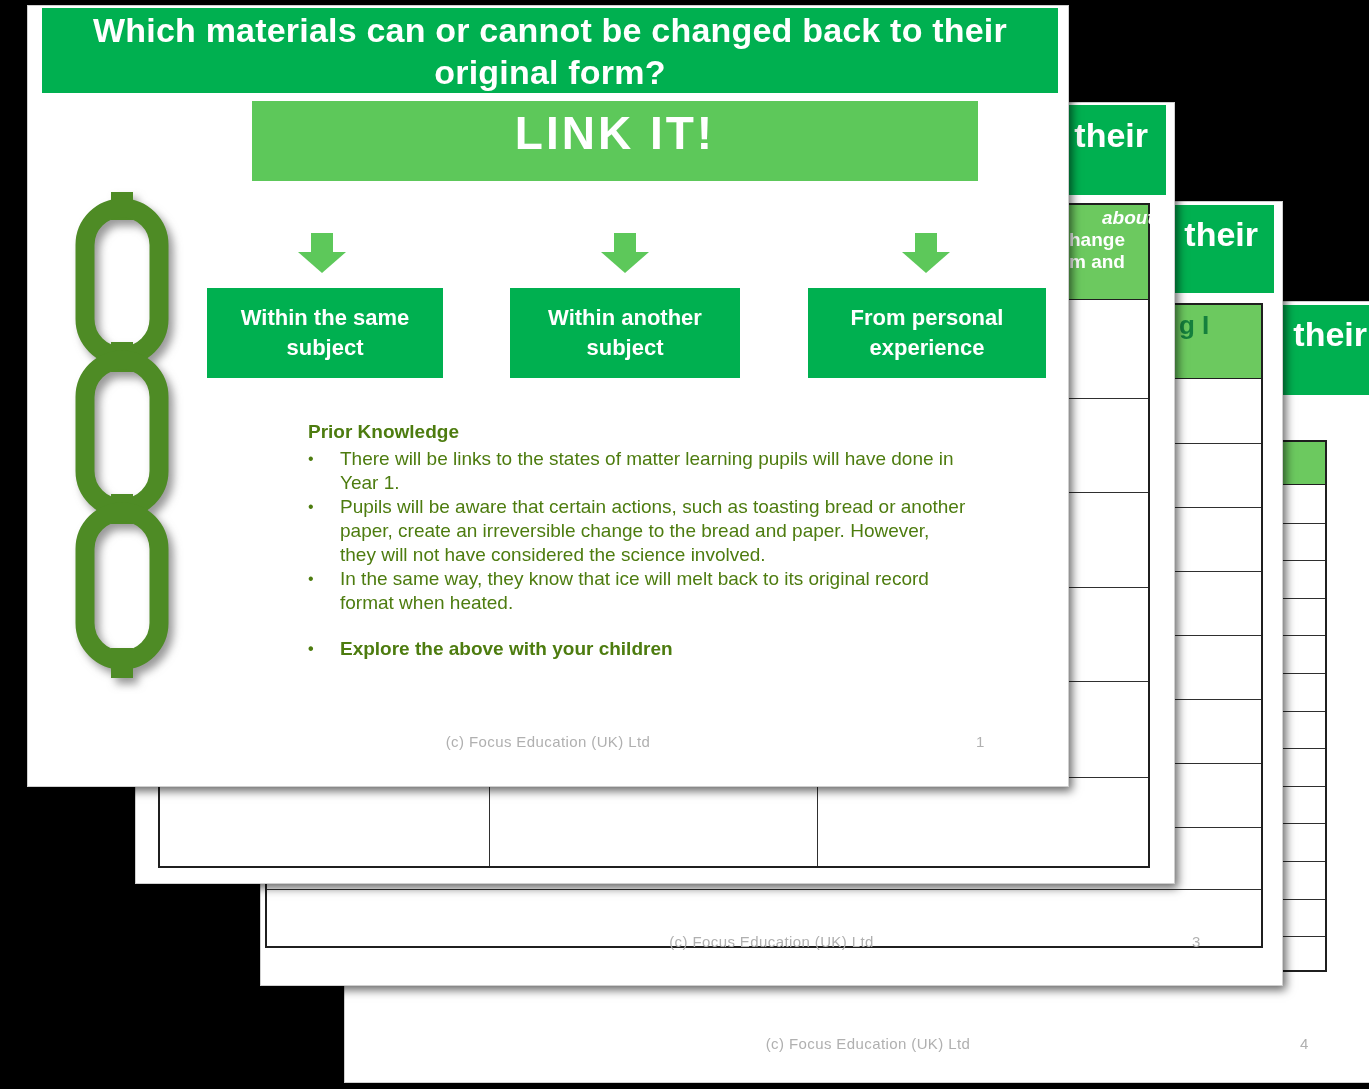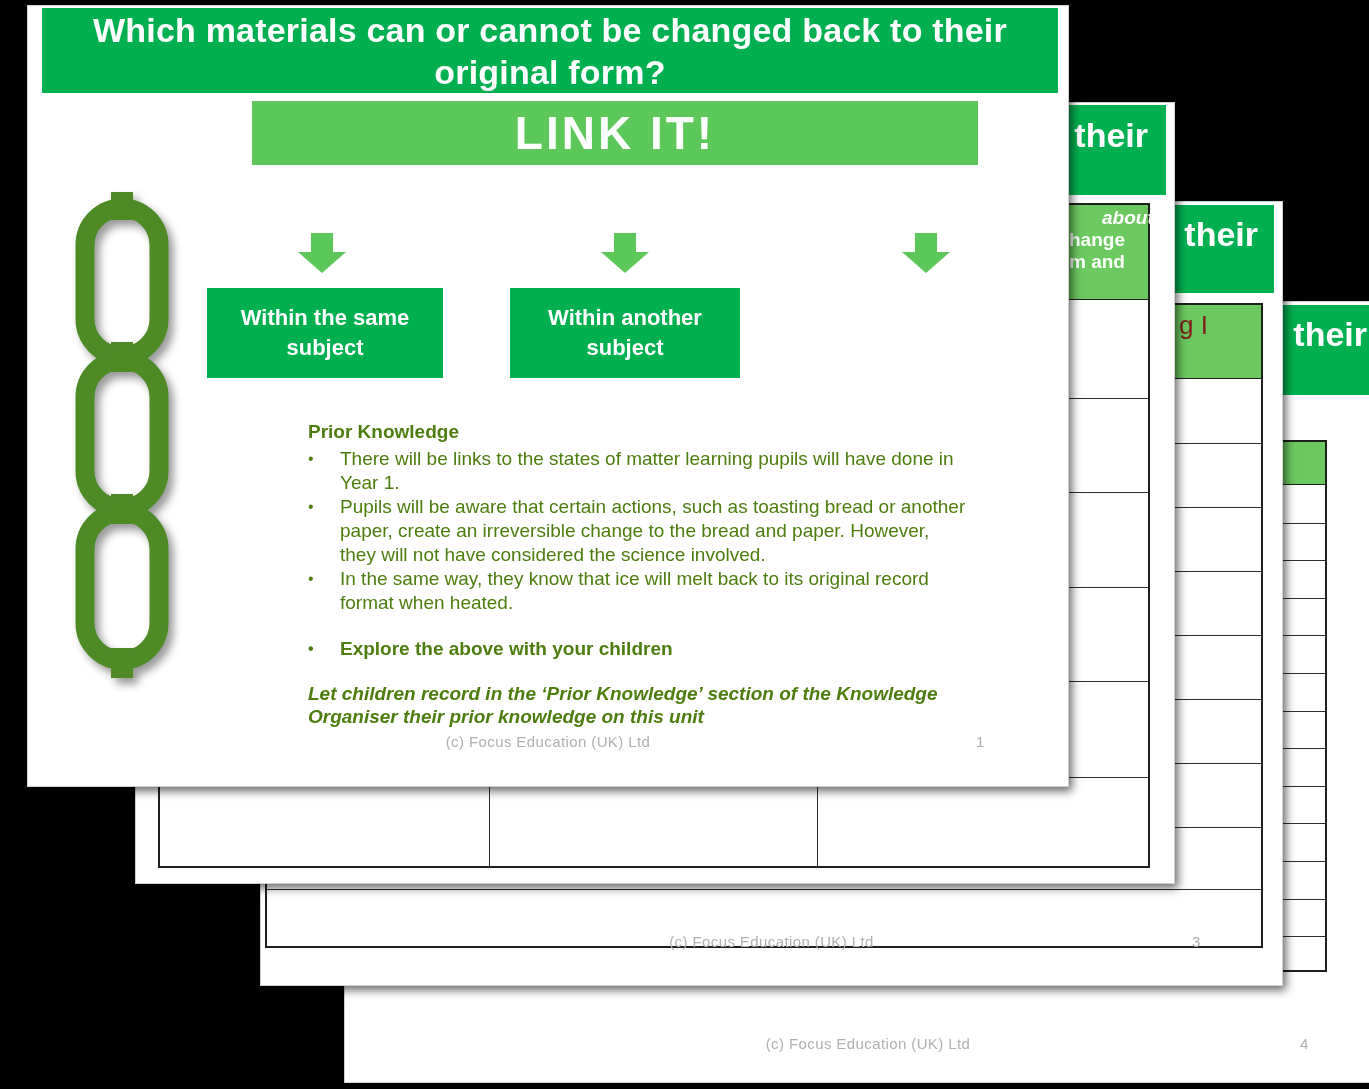--- a/index.html
+++ b/index.html
@@ -13,21 +13,21 @@
 
   .titlebar{position:absolute;background:#00b050;color:#fff;font-weight:bold;}
   .s1 .titlebar{left:14px;top:2px;width:1016px;height:85px;}
   .s1 .titlebar .ttl{width:980px;margin:0 auto;text-align:center;font-size:34px;line-height:42px;padding-top:1px;letter-spacing:.2px;}
   .frag-bar{font-size:34px;line-height:40px;text-align:right;}
   .s2 .titlebar{left:8px;top:2px;width:1022px;height:90px;padding-top:10px;padding-right:18px;box-sizing:border-box;}
   .s3 .titlebar{left:8px;top:3px;width:1005px;height:88px;padding-top:9px;padding-right:16px;box-sizing:border-box;}
   .s4 .titlebar{left:8px;top:3px;width:1032px;height:90px;padding-top:9px;padding-right:18px;box-sizing:border-box;}
 
   .banner{position:absolute;background:#5dc85a;color:#fff;font-weight:bold;text-align:center;}
-  .linkit{left:224px;top:95px;width:726px;height:64px;line-height:64px;font-size:46px;letter-spacing:3px;}
+  .linkit{left:224px;top:95px;width:726px;height:80px;line-height:64px;font-size:46px;letter-spacing:3px;}
   .focusbar{left:178px;top:173px;width:844px;height:54px;line-height:54px;font-size:27px;letter-spacing:.3px;}
 
   .arrow{position:absolute;width:48px;top:227px;}
   .arrow .stem{width:22px;height:19px;background:#5dc85a;margin:0 auto;}
   .arrow .head{width:0;height:0;border-left:24px solid transparent;border-right:24px solid transparent;border-top:21px solid #5dc85a;}
   .a1{left:270px;} .a2{left:573px;} .a3{left:874px;}
 
   .topicbox{position:absolute;top:282px;height:90px;background:#00b050;color:#fff;font-weight:bold;
             text-align:center;font-size:22px;line-height:30px;padding-top:15px;box-sizing:border-box;}
   .tb1{left:179px;width:236px;} .tb2{left:482px;width:230px;} .tb3{left:780px;width:238px;}
@@ -52,21 +52,21 @@
   .rline{position:absolute;left:0;width:100%;height:1px;background:#2f2f2f;}
   .cline{position:absolute;top:0;height:100%;width:1px;background:#2f2f2f;}
   .s2 .tbl{left:22px;top:100px;width:992px;height:665px;}
   .s2 .tbl-head{height:95px;}
   .s3 .tbl{left:4px;top:101px;width:998px;height:645px;}
   .s3 .tbl-head{height:74px;}
   .s4 .tbl{left:909px;top:138px;width:73px;height:532px;}
   .s4 .tbl-head{height:43px;}
 
   .cellfrag{position:absolute;color:#fff;font-weight:bold;font-size:19px;line-height:22px;z-index:2;}
-  .gfrag{position:absolute;color:#7f1d1d;font-weight:normal;font-size:26px;z-index:2;}
+  .gfrag{position:absolute;color:#15803d;font-weight:bold;font-size:26px;z-index:2;}
 </style>
 </head>
 <body>
 
 <div class="stage">
 
   <div class="slide s4">
     <div class="titlebar frag-bar">
       <span>their</span>
     </div>
@@ -143,20 +143,21 @@
         <div class="stem"></div>
         <div class="head"></div>
       </div>
     <div class="arrow a3">
         <div class="stem"></div>
         <div class="head"></div>
       </div>
 
     <div class="topicbox tb1">Within the same subject</div>
     <div class="topicbox tb2">Within another subject</div>
+    <div class="topicbox tb3">From personal experience</div>
 
     <svg class="chain" width="100" height="486" viewBox="0 0 100 486">
       <rect x="39" y="0" width="22" height="28" fill="#4e8b25"></rect>
       <rect x="13" y="16" width="74" height="148" rx="37" fill="none" stroke="#4e8b25" stroke-width="19"></rect>
       <rect x="39" y="150" width="22" height="30" fill="#4e8b25"></rect>
       <rect x="13" y="168" width="74" height="148" rx="37" fill="none" stroke="#4e8b25" stroke-width="19"></rect>
       <rect x="39" y="302" width="22" height="30" fill="#4e8b25"></rect>
       <rect x="13" y="320" width="74" height="148" rx="37" fill="none" stroke="#4e8b25" stroke-width="19"></rect>
       <rect x="39" y="456" width="22" height="30" fill="#4e8b25"></rect>
     </svg>
@@ -172,20 +173,19 @@
         <span class="btext">Pupils will be aware that certain actions, such as toasting bread or another paper, create an irreversible change to the bread and paper. However, they will not have considered the science involved.</span>
       </div>
       <div class="brow">
         <span class="bglyph">•</span>
         <span class="btext">In the same way, they know that ice will melt back to its original record format when heated.</span>
       </div>
       <div class="brow explore">
         <span class="bglyph">•</span>
         <span class="btext">Explore the above with your children</span>
       </div>
-      <div class="note">Let children record in the ‘Prior Knowledge’ section of the Knowledge Organiser their prior knowledge on this unit</div>
     </div>
 
     <div class="footer">(c) Focus Education (UK) Ltd</div>
     <div class="pagenum">1</div>
   </div>
 
 </div>
 
 </body></html>

